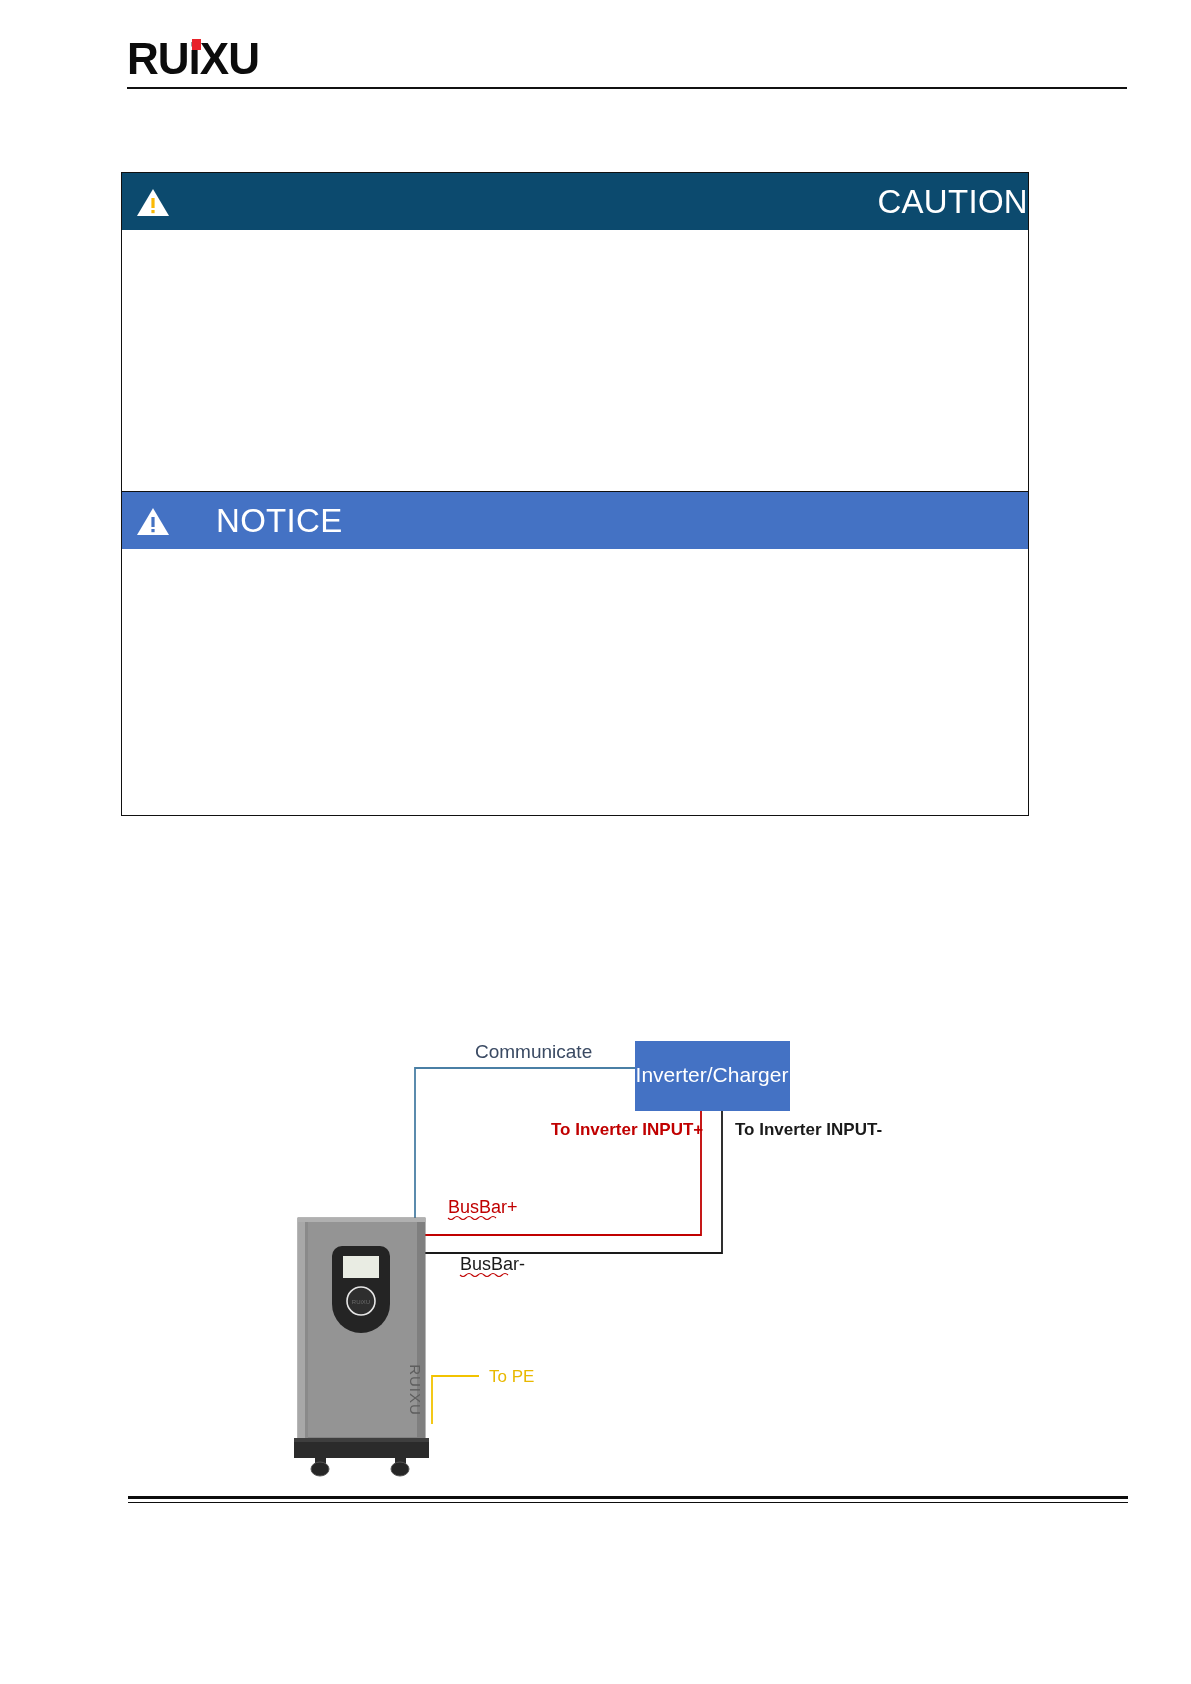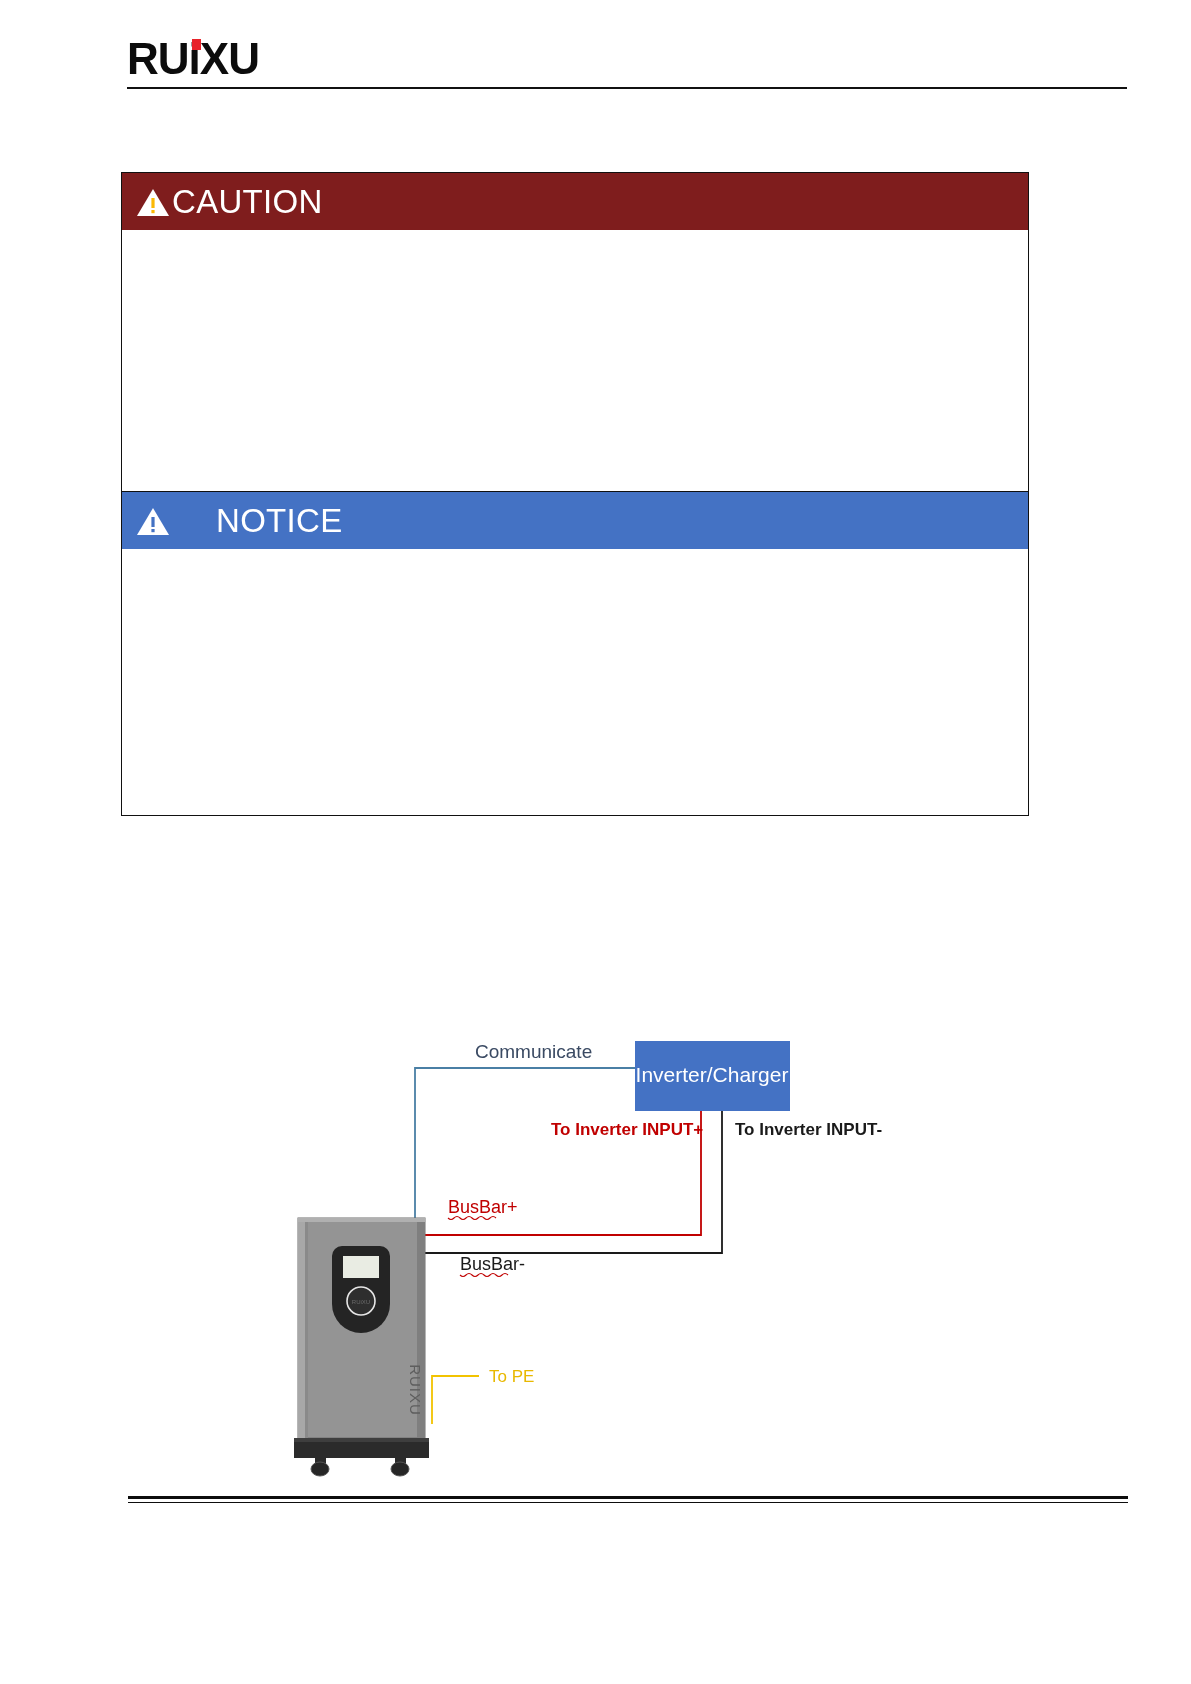--- a/index.html
+++ b/index.html
@@ -75,21 +75,21 @@
     box-sizing: border-box;
     background: #ffffff;
   }
   .banner {
     display: flex;
     align-items: center;
     height: 57px;
     padding-left: 14px;
     box-sizing: border-box;
   }
-  .banner-caution { background: #7f1d1d; }
+  .banner-caution { background: #0c4a6e; justify-content: space-between; }
   .banner-notice  { background: #4472C4; gap: 44px; }
   .banner .tri {
     width: 34px;
     height: 30px;
     margin-right: 2px;
     flex: none;
   }
   .banner .btxt {
     color: #ffffff;
     font-size: 33px;

